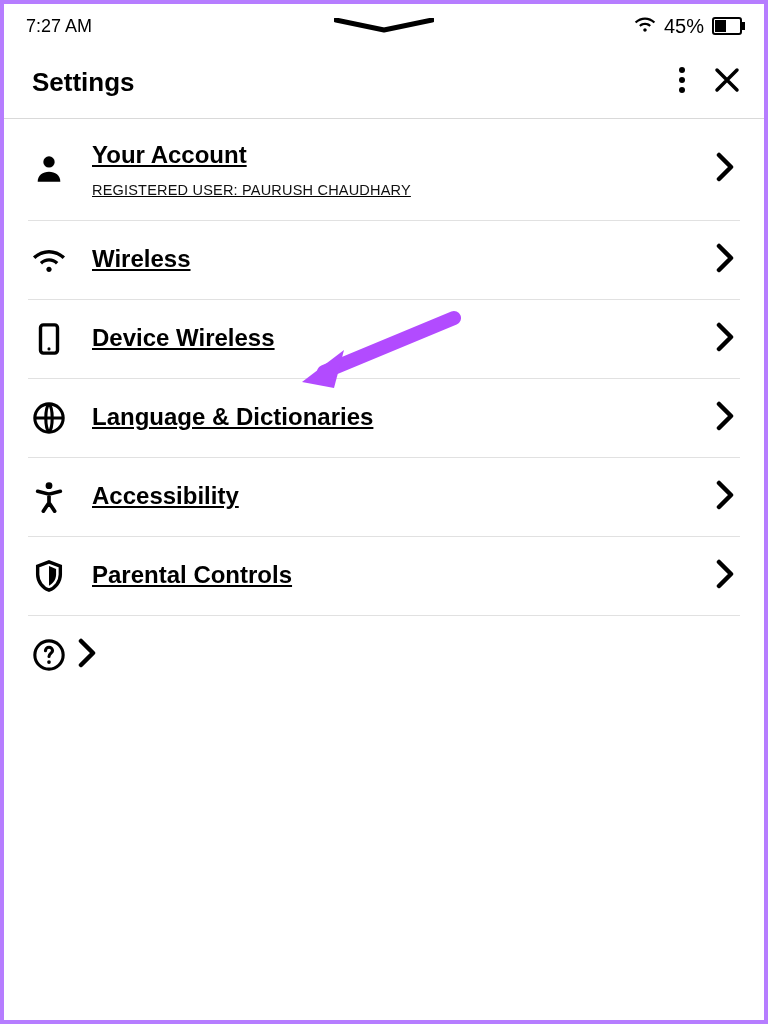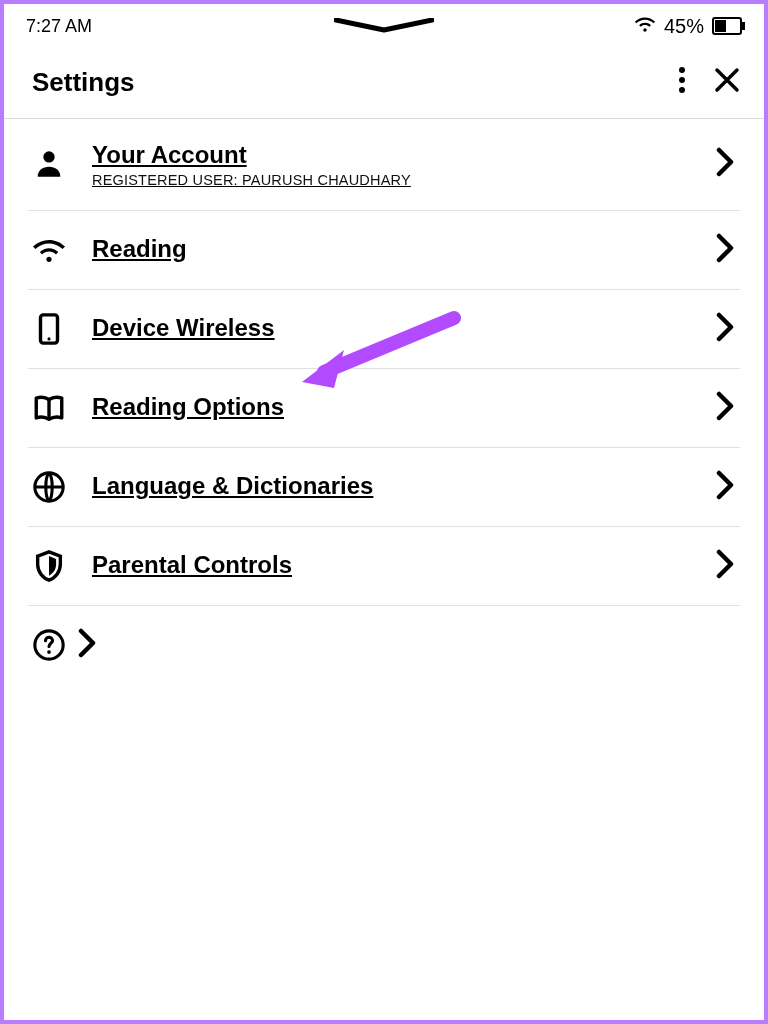--- a/index.html
+++ b/index.html
@@ -14,21 +14,21 @@
   .header-title { font-size: 26px; font-weight: 700; }
   .header-actions { display: flex; align-items: center; gap: 28px; }
 
   .list { padding: 0 24px; }
   .row { display: flex; align-items: center; padding: 22px 6px 22px 4px; border-bottom: 1px solid #e1e1e1; cursor: pointer; }
   .row:last-child { border-bottom: none; }
   .row-icon { width: 46px; display: flex; align-items: center; justify-content: flex-start; flex-shrink: 0; }
   .row-icon svg { width: 34px; height: 34px; }
   .row-text { flex: 1; display: flex; flex-direction: column; justify-content: center; padding-left: 14px; text-decoration: underline; }
   .row-title { font-size: 24px; font-weight: 700; line-height: 1.2; }
-  .row-sub { font-size: 14.5px; letter-spacing: 0.2px; color: #111; margin-top: 2px; }
+  .row-sub { font-size: 14.5px; letter-spacing: 0.2px; color: #111; margin-top: 12px; }
   .row-chevron svg { width: 18px; height: 30px; }
 
   .arrow-annotation { position: absolute; top: 306px; left: 290px; pointer-events: none; }
 
   .battery-shell { display:inline-flex; align-items:center; }
 </style>
 </head>
 <body>
 
 <div class="notch">
@@ -94,21 +94,21 @@
     </span>
   </div>
 
   <div class="row">
     <span class="row-icon">
       <svg viewBox="0 0 24 20">
           <path d="M12 18.5c1 0 1.9-.9 1.9-1.9S13 14.7 12 14.7s-1.9.9-1.9 1.9.9 1.9 1.9 1.9zm-4.9-5.4c2.7-2.7 7.1-2.7 9.8 0l1.7-1.7c-3.6-3.6-9.5-3.6-13.1 0l1.6 1.7zM.7 7.6l1.7 1.7c5.3-5.3 13.9-5.3 19.2 0l1.7-1.7C17 1.3 7 1.3.7 7.6z" fill="#000"></path>
         </svg>
     </span>
     <div class="row-text">
-      <span class="row-title">Reading</span>
+      <span class="row-title">Wireless</span>
     </div>
     <span class="row-chevron">
       <svg viewBox="0 0 12 20">
           <path d="M2 2 L10 10 L2 18" stroke="#000" stroke-width="3" fill="none" stroke-linecap="round" stroke-linejoin="round"></path>
         </svg>
     </span>
   </div>
 
   <div class="row">
     <span class="row-icon">
@@ -120,54 +120,54 @@
     <div class="row-text">
       <span class="row-title">Device Wireless</span>
     </div>
     <span class="row-chevron">
       <svg viewBox="0 0 12 20">
           <path d="M2 2 L10 10 L2 18" stroke="#000" stroke-width="3" fill="none" stroke-linecap="round" stroke-linejoin="round"></path>
         </svg>
     </span>
   </div>
 
-  <div class="row">
-    <span class="row-icon">
-      <svg viewBox="0 0 24 24">
-          <path d="M3 5c3-1 6-1 9 1 3-2 6-2 9-1v14c-3-1-6-1-9 1-3-2-6-2-9-1V5z" fill="none" stroke="#000" stroke-width="2.4" stroke-linejoin="round"></path>
-          <line x1="12" y1="6" x2="12" y2="20" stroke="#000" stroke-width="2.4"></line>
-        </svg>
-    </span>
-    <div class="row-text">
-      <span class="row-title">Reading Options</span>
-    </div>
-    <span class="row-chevron">
-      <svg viewBox="0 0 12 20">
-          <path d="M2 2 L10 10 L2 18" stroke="#000" stroke-width="3" fill="none" stroke-linecap="round" stroke-linejoin="round"></path>
-        </svg>
-    </span>
-  </div>
 
   <div class="row">
     <span class="row-icon">
       <svg viewBox="0 0 24 24">
           <circle cx="12" cy="12" r="10" fill="none" stroke="#000" stroke-width="2.2"></circle>
           <path d="M2 12h20M12 2c3 3 3 17 0 20M12 2c-3 3-3 17 0 20" fill="none" stroke="#000" stroke-width="2.2"></path>
         </svg>
     </span>
     <div class="row-text">
       <span class="row-title">Language &amp; Dictionaries</span>
     </div>
     <span class="row-chevron">
       <svg viewBox="0 0 12 20">
           <path d="M2 2 L10 10 L2 18" stroke="#000" stroke-width="3" fill="none" stroke-linecap="round" stroke-linejoin="round"></path>
         </svg>
     </span>
   </div>
 
+  <div class="row">
+    <span class="row-icon">
+      <svg viewBox="0 0 24 24">
+          <circle cx="12" cy="4" r="2.4" fill="#000"></circle>
+          <path d="M4 8l8 2 8-2M12 10v6M12 16l-4 6M12 16l4 6" stroke="#000" stroke-width="2.6" stroke-linecap="round" fill="none"></path>
+        </svg>
+    </span>
+    <div class="row-text">
+      <span class="row-title">Accessibility</span>
+    </div>
+    <span class="row-chevron">
+      <svg viewBox="0 0 12 20">
+          <path d="M2 2 L10 10 L2 18" stroke="#000" stroke-width="3" fill="none" stroke-linecap="round" stroke-linejoin="round"></path>
+        </svg>
+    </span>
+  </div>
 
   <div class="row">
     <span class="row-icon">
       <svg viewBox="0 0 24 24">
           <path d="M12 2l8 3v6c0 5-3.5 9.5-8 11-4.5-1.5-8-6-8-11V5l8-3z" fill="none" stroke="#000" stroke-width="2.4"></path>
           <path d="M12 5l5 2v4c0 3.5-2.2 6.6-5 7.8V5z" fill="#000"></path>
         </svg>
     </span>
     <div class="row-text">
       <span class="row-title">Parental Controls</span>

